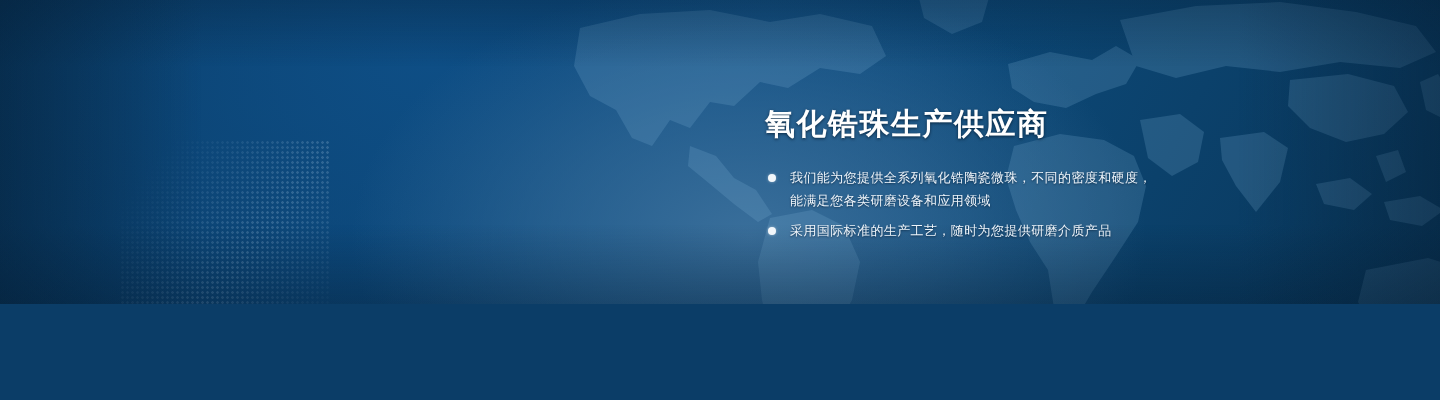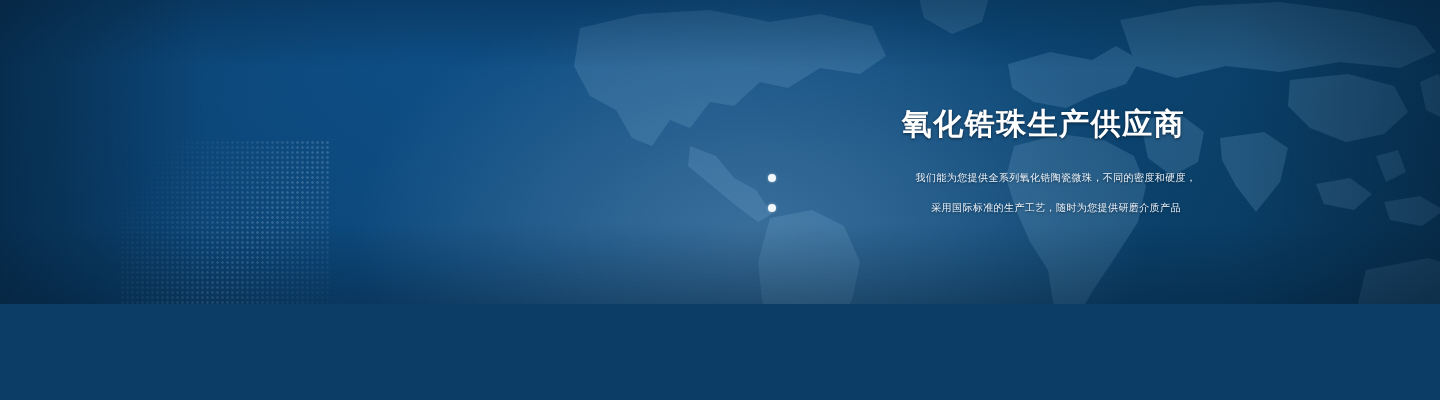--- a/index.html
+++ b/index.html
@@ -10,21 +10,20 @@
   body {
     font-family: "Liberation Sans", "DejaVu Sans", sans-serif;
   }
 
   #banner {
     position: relative;
     width: 1440px;
     height: 304px;
     overflow: hidden;
     background: #404040;
-    text-align: center;
   }
 
   
   .bg-base {
     position: absolute;
     inset: 0;
     background:
       radial-gradient(ellipse 640px 420px at 52% 78%, #3a6f9b 0%, rgba(58,111,155,0.55) 30%, rgba(58,111,155,0) 62%),
       radial-gradient(ellipse 900px 560px at 30% 20%, #0e4e85 0%, rgba(14,78,133,0.35) 45%, rgba(14,78,133,0) 72%),
       linear-gradient(118deg, #09365c 0%, #0b416f 26%, #0e4c7e 48%, #0c4673 68%, #0a3c63 88%, #093455 100%);
@@ -94,21 +93,21 @@
   }
   .bullets {
     list-style: none;
     margin: 0;
     padding: 0;
   }
   .bullet {
     position: relative;
     padding-left: 28px;
     margin-bottom: 7px;
-    font-size: 10px;
+    font-size: 13px;
     line-height: 23px;
     color: #eef5fb;
     letter-spacing: 0.4px;
     text-shadow: 0 1px 2px rgba(2,20,38,0.6);
   }
   .bullet:last-child { margin-bottom: 16px; }
   .dot {
     position: absolute;
     left: 6px;
     top: 8px;
@@ -296,20 +295,21 @@
 
   <div class="bg-vignette"></div>
 
   <div class="copy">
     <h1 class="headline">氧化锆珠生产供应商</h1>
     <ul class="bullets">
 
       <li class="bullet">
         <span class="dot"></span>
         <span class="bullet-line">我们能为您提供全系列氧化锆陶瓷微珠，不同的密度和硬度，</span>
+        <span class="bullet-line">能满足您各类研磨设备和应用领域</span>
       </li>
 
 
       <li class="bullet">
         <span class="dot"></span>
         <span class="bullet-line">采用国际标准的生产工艺，随时为您提供研磨介质产品</span>
       </li>
 
     </ul>
   </div>

